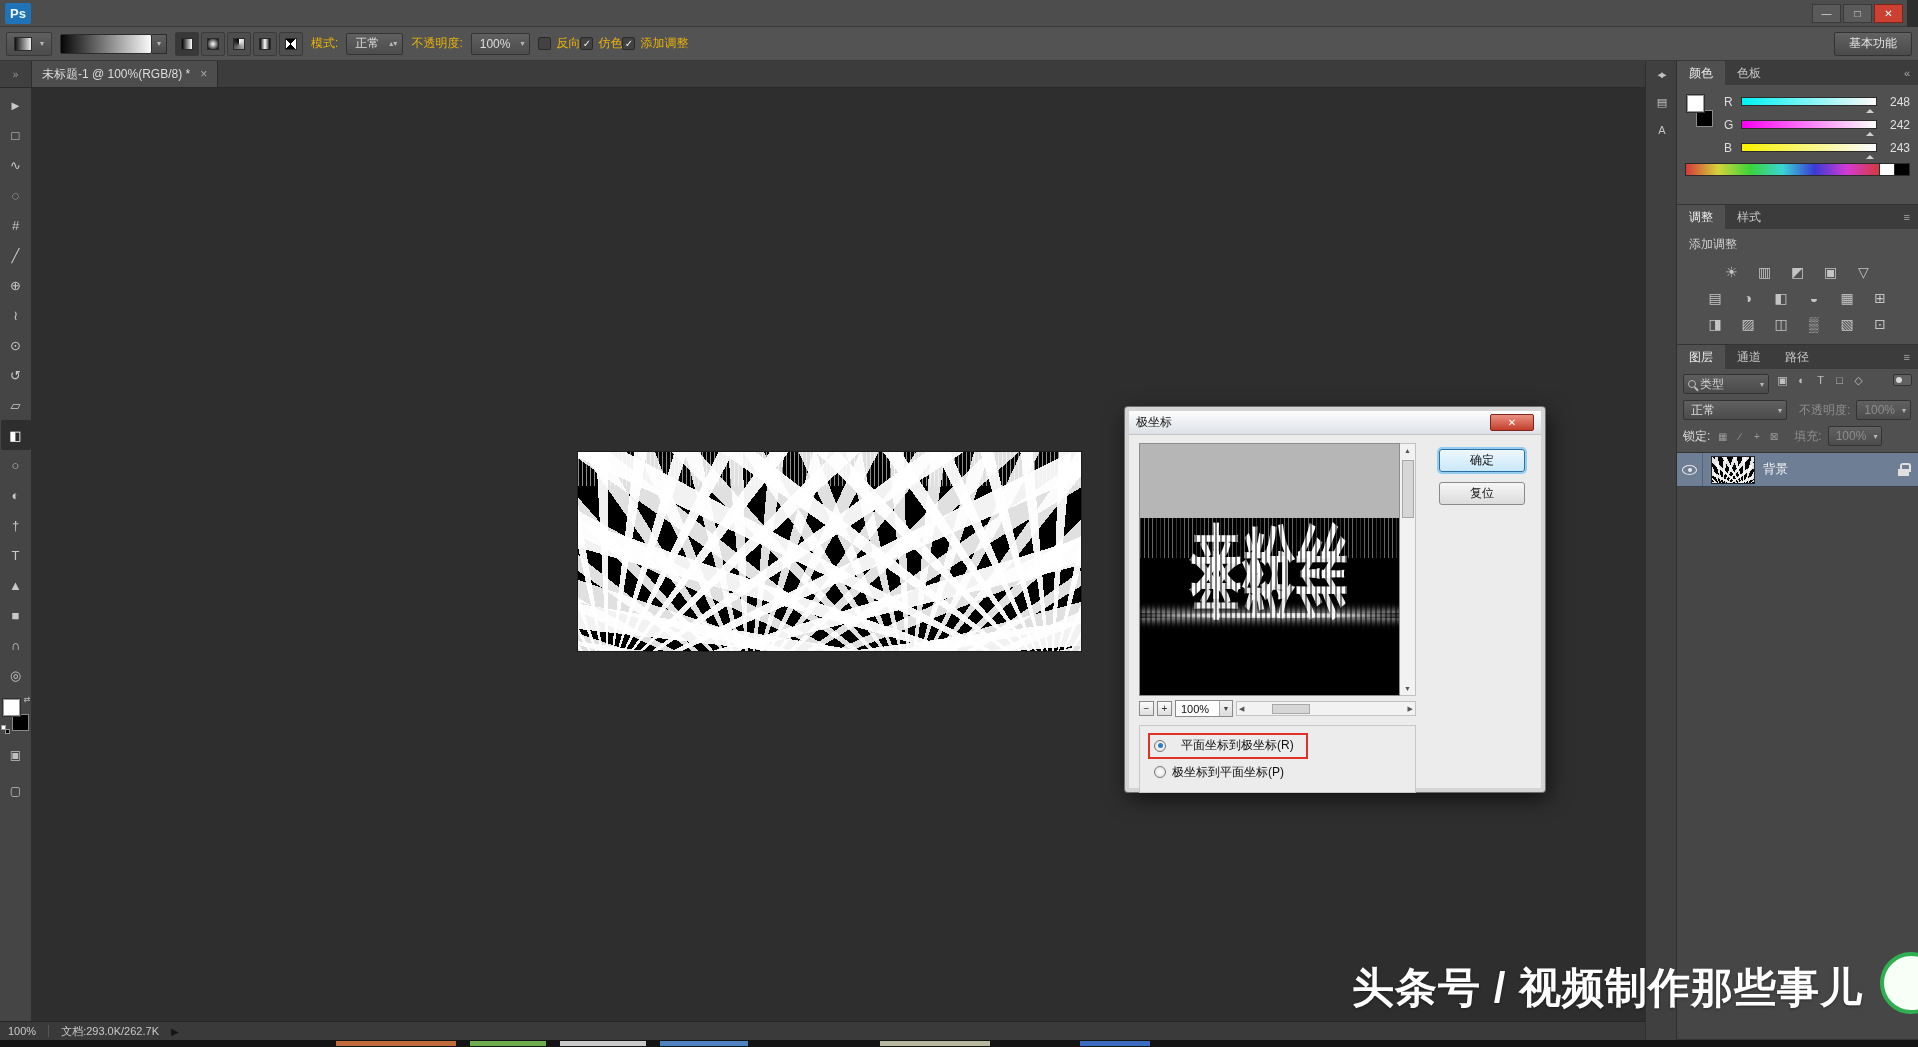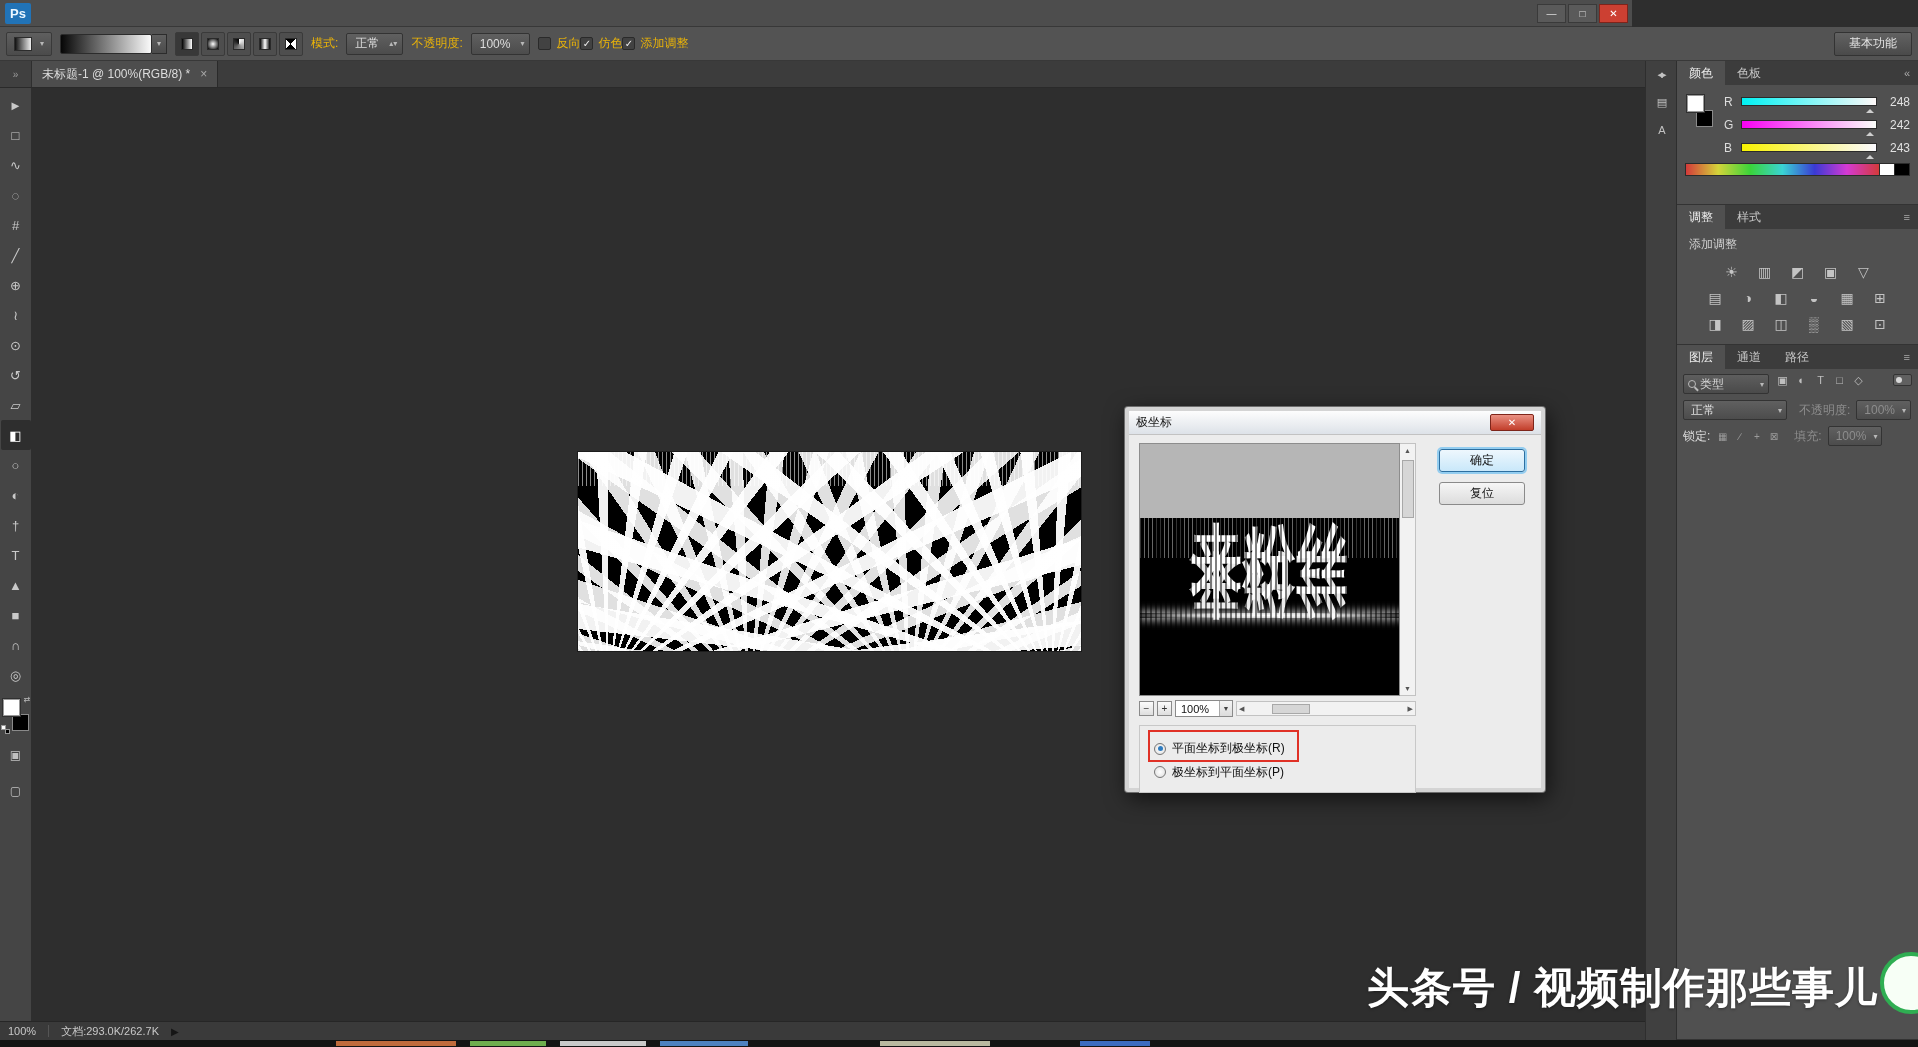--- a/index.html
+++ b/index.html
@@ -1,20 +1,20 @@
 <!DOCTYPE html>
 <html><head>
 <meta charset="utf-8">
 <style>
   *{box-sizing:border-box;margin:0;padding:0}
   html,body{width:1918px;height:1047px;overflow:hidden}
   body{position:relative;background:#2e2e2e;font-family:"Liberation Sans","DejaVu Sans",sans-serif;font-size:12px;color:#ddd}
 
   
-  .menubar{position:absolute;left:0;top:0;width:1632px;height:27px;background:#4d4d4d;border-bottom:1px solid #383838;display:flex;align-items:center}
+  .menubar{position:absolute;left:0;top:0;width:1907px;height:27px;background:#4d4d4d;border-bottom:1px solid #383838;display:flex;align-items:center}
   .pslogo{width:26px;height:21px;margin:0 8px 0 5px;background:#2173b7;color:#eaf6ff;font-weight:bold;font-size:13px;display:flex;align-items:center;justify-content:center;border-radius:2px}
   .menus{display:flex;height:27px;align-items:center}
   .mitem{padding:0 9px;line-height:27px;color:#e3e3e3;font-size:12.5px}
   .wctrls{margin-left:auto;display:flex;gap:2px;padding-right:4px}
   .wc{width:29px;height:19px;display:flex;align-items:center;justify-content:center;font-size:10px;background:#5a5a5a;color:#ddd;border:1px solid #3a3a3a}
   .wc.close{background:#cc4032;border-color:#7e241b;color:#fff}
 
   
   .optionsbar{position:absolute;left:0;top:27px;width:1918px;height:34px;background:#535353;border-bottom:1px solid #383838;display:flex;align-items:center;padding:0 6px;gap:8px}
   .preset{width:46px;height:24px;border:1px solid #393939;border-radius:2px;background:linear-gradient(#5f5f5f,#4b4b4b);display:flex;align-items:center;justify-content:space-around;padding:0 3px}
@@ -156,31 +156,31 @@
   .vspace{flex:1}
   .zoomrow{display:flex;align-items:center;margin-top:4px;gap:3px;width:277px}
   .zbtn{width:15px;height:15px;border:1px solid #8a8a8a;background:linear-gradient(#fcfcfc,#dedede);display:flex;align-items:center;justify-content:center;font-size:10px;color:#333;line-height:1}
   .zcombo{width:58px;height:17px;border:1px solid #8a8a8a;background:#fff;display:flex;align-items:center;font-size:11px;color:#111;padding-left:5px}
   .zcombo .zarr{margin-left:auto;width:13px;height:15px;background:linear-gradient(#f4f4f4,#dcdcdc);border-left:1px solid #aaa;display:flex;align-items:center;justify-content:center;font-size:7px;color:#444}
   .hscroll{flex:1;height:15px;border:1px solid #c2c2c2;background:#f2f2f2;display:flex;align-items:center;font-size:7px;color:#555;padding:0 2px}
   .hthumb{width:38px;height:10px;background:#d6d6d6;border:1px solid #a8a8a8;margin-left:28px}
   .hspace{flex:1}
   .radiobox{margin-top:8px;width:277px;border:1px solid #c8c8c8;padding:7px 8px;background:#ececec}
   .radiorow{display:flex;align-items:center;height:26px;font-size:12px;color:#111}
-  .annot{display:inline-flex;align-items:center;gap:6px;border:2px solid #e03126;padding:8px 12px 3px 4px}
+  .annot{display:inline-flex;align-items:center;gap:15px;border:2px solid #e03126;padding:2px 12px 3px 4px}
   .plainradio{display:inline-flex;align-items:center;gap:6px;padding-left:6px}
   .radio{width:12px;height:12px;border-radius:50%;border:1px solid #767676;background:radial-gradient(#fff,#dcdcdc);position:relative}
   .radio.sel::after{content:"";position:absolute;left:2.5px;top:2.5px;width:5px;height:5px;border-radius:50%;background:#2f7cc0}
   .btncol{position:absolute;right:16px;top:14px;display:flex;flex-direction:column;gap:10px}
   .dbtn{width:86px;height:23px;display:flex;align-items:center;justify-content:center;font-size:12px;color:#111;border-radius:3px}
   .dbtn.ok{border:1px solid #2d6fa0;background:linear-gradient(#eef7fd,#c9e8fa);box-shadow:0 0 0 2px #93cdf0}
   .dbtn.reset{border:1px solid #8a8a8a;background:linear-gradient(#f6f6f6,#dcdcdc)}
 
   
-  .watermark{position:absolute;right:40px;top:960px;font-size:42px;font-weight:bold;color:#fff;letter-spacing:1px;text-shadow:0 1px 3px rgba(0,0,0,.4);z-index:20;white-space:nowrap}
+  .watermark{position:absolute;right:55px;top:960px;font-size:42px;font-weight:bold;color:#fff;letter-spacing:1px;text-shadow:0 1px 3px rgba(0,0,0,.4);z-index:20;white-space:nowrap}
   .badge{position:absolute;left:1880px;top:952px;width:62px;height:62px;border-radius:50%;background:#f7fff6;border:4px solid #2fae52;z-index:21}
   .tasksliver{position:absolute;left:0;top:1040px;width:1918px;height:7px;background:#141414;z-index:22}
   .ts{position:absolute;top:1px;height:5px}
   .ts1{left:336px;width:120px;background:#c06b3c}
   .ts2{left:470px;width:76px;background:#6fae4e}
   .ts3{left:560px;width:86px;background:#c9c9c9}
   .ts4{left:660px;width:88px;background:#4e82c0}
   .ts5{left:880px;width:110px;background:#b9b9a0}
   .ts6{left:1080px;width:70px;background:#3c6cc0}
 </style>
@@ -505,20 +505,30 @@
 
       <span class="lockico"><span>▦</span></span>
           <span class="lockico"><span>∕</span></span>
           <span class="lockico"><span>+</span></span>
           <span class="lockico"><span>⊠</span></span>
         </div>
       <span class="dis" style="margin-left:8px">填充:</span>
       <div class="combo small dis">
         <span>100%</span>
         <span class="arr">▾</span>
+      </div>
+    </div>
+    <div class="llist">
+      <div class="lrow">
+        <span class="eyebox">
+            <span class="eye"></span>
+          </span>
+        <span class="lthumb"></span>
+        <span class="lname">背景</span>
+        <span class="padlock"></span>
       </div>
     </div>
   </div>
 </div>
 
 <div class="dialog">
   <div class="dtitle">
     <span>极坐标</span>
     <span class="dclose">✕</span>
   </div>

